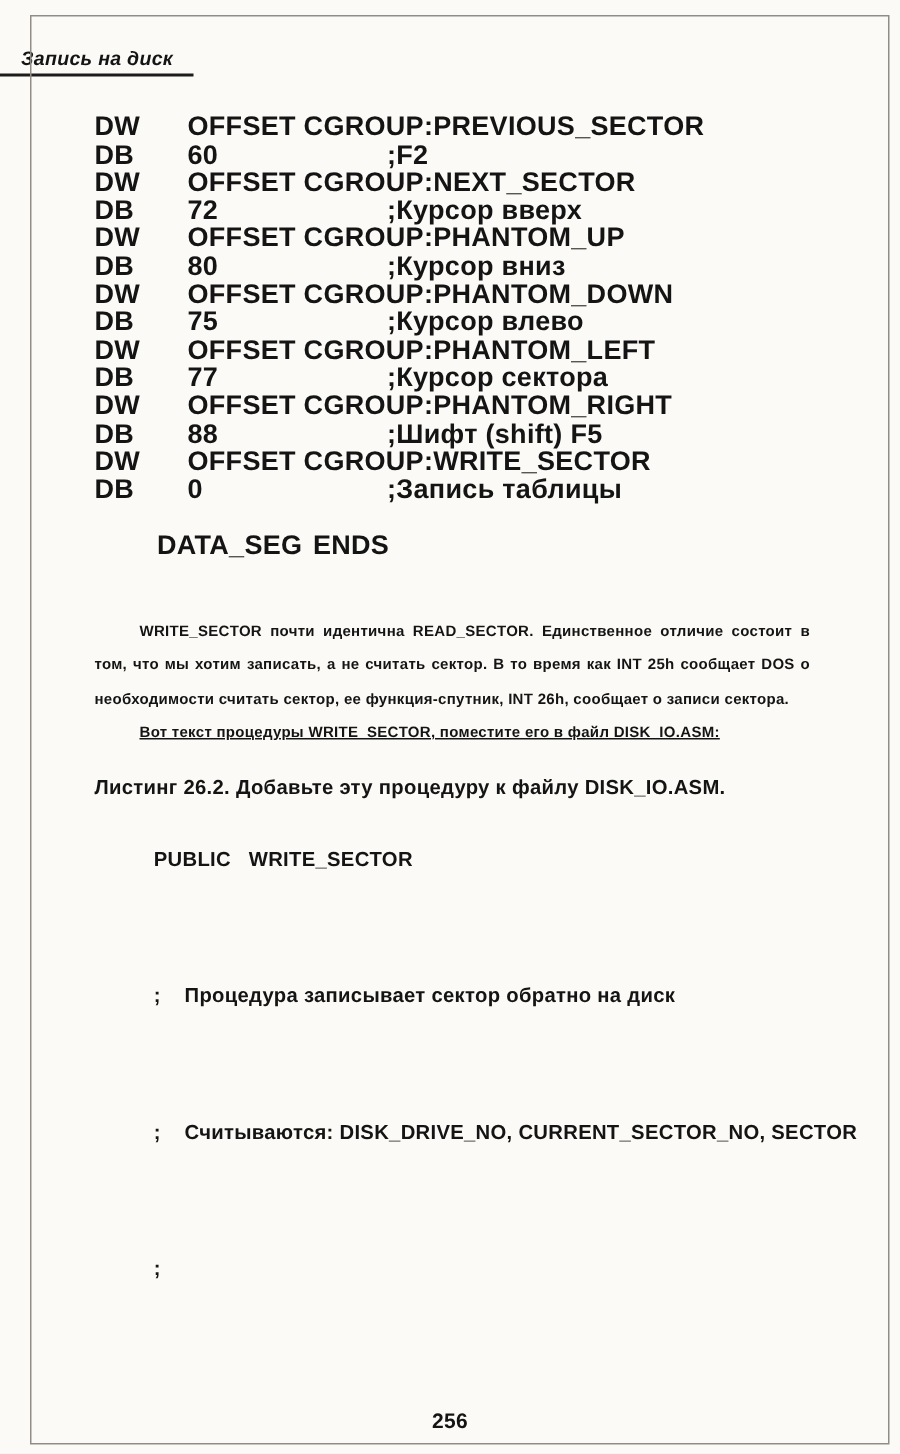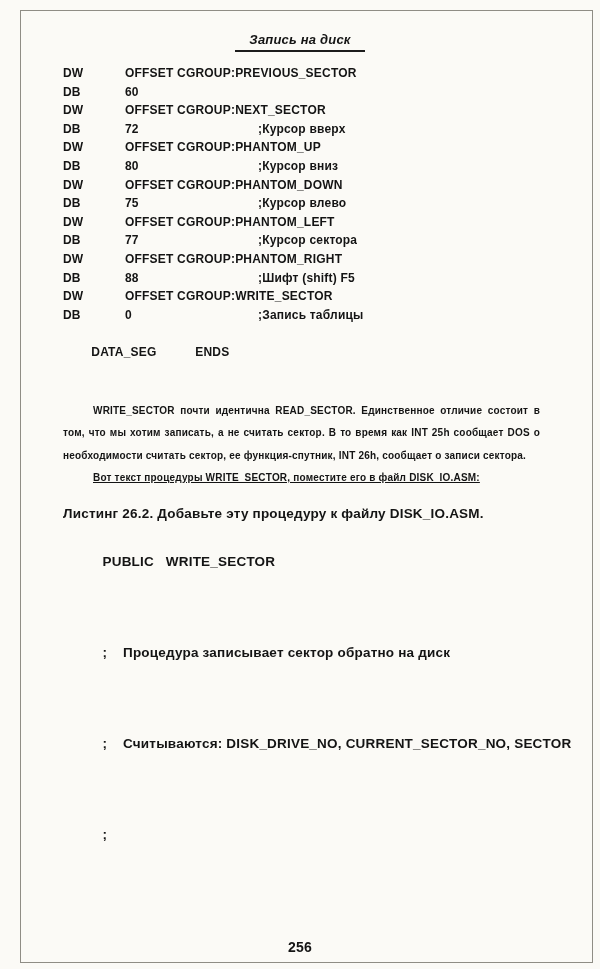--- a/index.html
+++ b/index.html
@@ -6,29 +6,29 @@
   html,body { width:600px; height:969px; }
   body { background:#e9e7e2; font-family:"Liberation Sans", sans-serif; }
   .page {
     position:relative; width:600px; height:969px; overflow:hidden;
     background:#fbfaf6; color:#141414; font-weight:700; letter-spacing:.2px;
   }
   .frame {
     position:absolute; left:20px; top:10px; right:7px; bottom:6px;
     border:1px solid #8f8d85; pointer-events:none;
   }
-  .header { text-align:center; padding-top:30px; }
+  .header { padding-top:30px; }
   .header .title {
     display:inline-block; font-style:italic; font-size:13px;
     border-bottom:2px solid #1c1c1c; padding:0 14px 3px 14px;
   }
   .content { padding-left:63px; padding-right:60px; }
 
   
-  .code1 { margin-top:12px; font-size:12px; line-height:18.6px; }
+  .code1 { margin-top:24px; font-size:18px; line-height:18.6px; }
   .crow { display:grid; grid-template-columns:62px 133px auto; white-space:pre; }
   .crow span { min-width:0; }
   .c1f { white-space:pre; }
   .c1f .f1 { display:inline-block; width:104px; }
 
   
   .para {
     margin-top:20px; font-size:10px; line-height:22.2px;
     text-align:justify; text-indent:30px;
   }
@@ -61,20 +61,21 @@
       <div>
 
       <div class="crow">
           <span class="cd">DW</span>
           <span class="cop">OFFSET CGROUP:PREVIOUS_SECTOR</span>
           <span class="ccm"></span>
         </div>
           <div class="crow">
           <span class="cd">DB</span>
           <span class="cop">60</span>
+          <span class="ccm">;F2</span>
         </div>
           <div class="crow">
           <span class="cd">DW</span>
           <span class="cop">OFFSET CGROUP:NEXT_SECTOR</span>
           <span class="ccm"></span>
         </div>
           <div class="crow">
           <span class="cd">DB</span>
           <span class="cop">72</span>
           <span class="ccm">;Курсор вверх</span>

